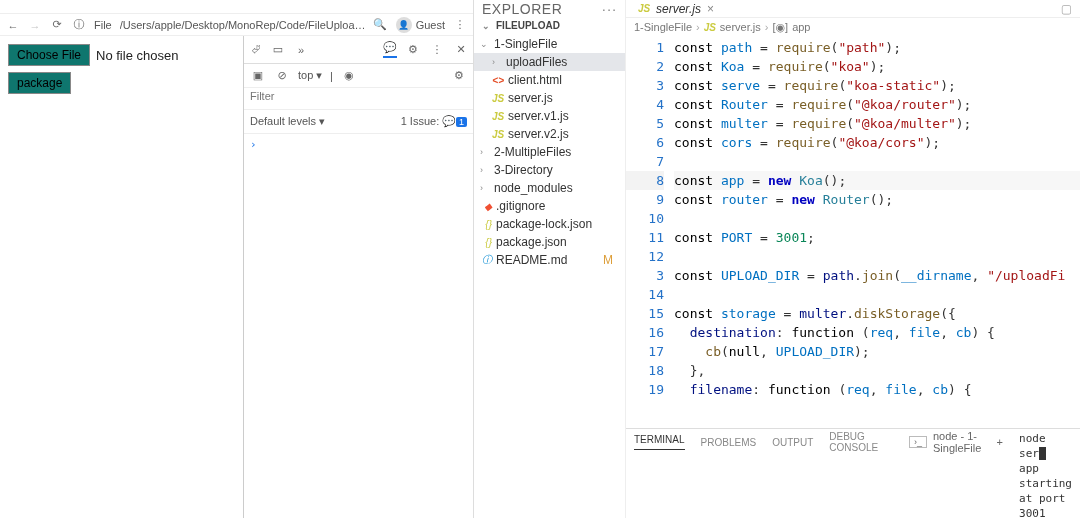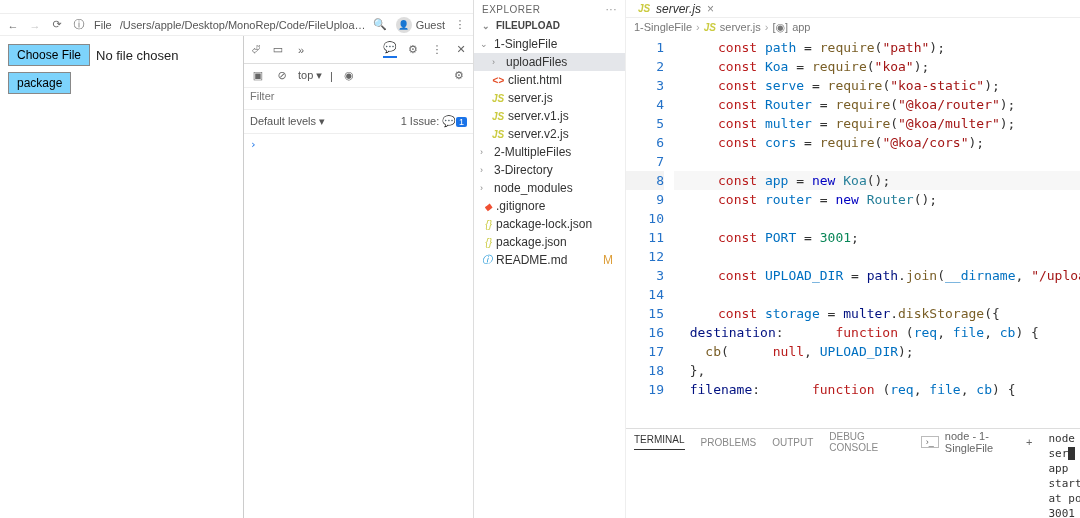--- a/index.html
+++ b/index.html
@@ -11,37 +11,37 @@
 .browser-top { height: 14px; display: flex; align-items: center; padding: 0 10px; gap: 8px; border-bottom: 1px solid #eee; font-size: 10px; color: #888; }
 .addr-row { height: 22px; display: flex; align-items: center; padding: 0 6px; gap: 8px; border-bottom: 1px solid #eee; font-size: 11px; color: #555; }
 .addr-icon { width: 14px; text-align: center; color: #666; }
 .addr-url { flex: 1; color: #555; overflow: hidden; white-space: nowrap; text-overflow: ellipsis; }
 .addr-guest { display: flex; align-items: center; gap: 4px; color: #555; }
 .avatar-circle { width: 16px; height: 16px; border-radius: 50%; background: #ddd; display: inline-flex; align-items: center; justify-content: center; font-size: 9px; }
 
 .browser-body { display: flex; flex: 1; }
 .page-content { flex: 1; padding: 8px; font-size: 13px; color: #222; }
 .file-row { display: flex; align-items: center; gap: 6px; margin-bottom: 6px; }
-.btn-like { border: 1px solid #888; background: #7dd3fc; padding: 3px 8px; font-size: 12px; cursor: pointer; }
+.btn-like { border: 1px solid #888; background: #0f766e; padding: 3px 8px; font-size: 12px; cursor: pointer; }
 .no-file { font-size: 13px; }
 
 .devtools { width: 230px; border-left: 1px solid #ccc; display: flex; flex-direction: column; font-size: 11px; color: #555; }
 .dt-tabrow { display: flex; align-items: center; height: 28px; border-bottom: 1px solid #ddd; padding: 0 4px; gap: 6px; }
 .dt-ic { width: 16px; text-align: center; color: #666; }
 .dt-expand { width: 18px; text-align: center; color: #666; }
 .dt-tab-active { border-bottom: 2px solid #1a73e8; color: #1a73e8; padding-bottom: 2px; }
 .dt-right { margin-left: auto; display: flex; gap: 8px; align-items: center; }
 .dt-subrow { display: flex; align-items: center; height: 24px; border-bottom: 1px solid #eee; padding: 0 6px; gap: 8px; }
 .dt-filter { height: 22px; border-bottom: 1px solid #eee; }
 .dt-filter input { width: 100%; border: none; padding: 2px 6px; font-size: 11px; color: #888; outline: none; }
 .dt-row3 { display: flex; align-items: center; height: 24px; border-bottom: 1px solid #eee; padding: 0 6px; gap: 8px; justify-content: space-between; }
 .dt-badge { background: #1a73e8; color: #fff; border-radius: 2px; font-size: 9px; padding: 0 3px; }
 .dt-console { padding: 4px 6px; color: #1a73e8; font-family: Menlo, monospace; }
 .explorer-col { width: 152px; display: flex; flex-direction: column; border-right: 1px solid #eee; }
-.explorer-title-row { display: flex; align-items: center; height: 18px; padding: 0 8px; font-size: 10px; color: #666; letter-spacing: 0.5px; }
+.explorer-title-row { display: flex; align-items: center; height: 18px; padding: 0 8px; font-size: 14px; color: #666; letter-spacing: 0.5px; }
 .explorer-more { margin-left: auto; color: #888; }
 .explorer-header { font-size: 10px; font-weight: 700; color: #444; padding: 2px 8px; display: flex; align-items: center; gap: 4px; }
 .tree { flex: 1; padding: 2px 0; font-size: 12px; }
 .tree-item { display: flex; align-items: center; gap: 4px; padding: 2px 6px; white-space: nowrap; }
 .tree-item.indent1 { padding-left: 18px; }
 .tree-item.selected { background: #e4e6ea; }
 .tree-arrow { width: 10px; color: #888; font-size: 9px; }
 .tree-icon { width: 12px; font-size: 10px; text-align: right; font-style: italic; }
 .ic-js { color: #cbcb41; font-weight: bold; }
 .ic-html { color: #e44d26; font-weight: bold; }
@@ -58,26 +58,26 @@
 .crumb-sep { color: #aaa; }
 .crumb-app { color: #777; }
 .crumb-brackets { color: #777; }
 
 .code-body { flex: 1; display: flex; font-family: Menlo, Monaco, Consolas, monospace; font-size: 13px; line-height: 19px; overflow: hidden; }
 .gutter { width: 48px; text-align: right; color: #2472c8; padding-right: 10px; padding-top: 2px; }
 .gutter .hl { background: #f3f3f3; }
 .code-lines { flex: 1; padding-top: 2px; white-space: pre; overflow: hidden; }
 .code-lines .ln { height: 19px; }
 .code-lines .hlrow { background: #f7f7f7; }
-.tok-kw { color: #b91c1c; margin-left: 44px; }
+.tok-kw { color: #000000; }
 .tok-var { color: #0070c1; }
 .tok-fn { color: #795e26; }
 .tok-str { color: #a31515; }
 .tok-num { color: #098658; }
-.tok-new { color: #0000c0; }
+.tok-new { color: #0000c0; font-weight: bold; }
 .tok-prop { color: #001080; }
 .tok-type { color: #267f99; }
 
 .terminal-panel { border-top: 1px solid #ddd; display: flex; flex-direction: row; height: 90px; }
 .term-tabs { display: flex; align-items: center; height: 26px; padding: 0 8px; gap: 16px; font-size: 10px; color: #888; }
 .term-tab { cursor: pointer; }
 .term-tab.active { color: #333; border-bottom: 1px solid #333; padding-bottom: 4px; }
 .term-right { margin-left: auto; display: flex; align-items: center; gap: 6px; font-size: 11px; color: #666; }
 .term-box { border: 1px solid #bbb; padding: 0 4px; font-size: 9px; }
 .term-body { flex: 1; font-family: Menlo, Monaco, monospace; font-size: 11px; padding: 2px 8px; line-height: 15px; color: #333; }

